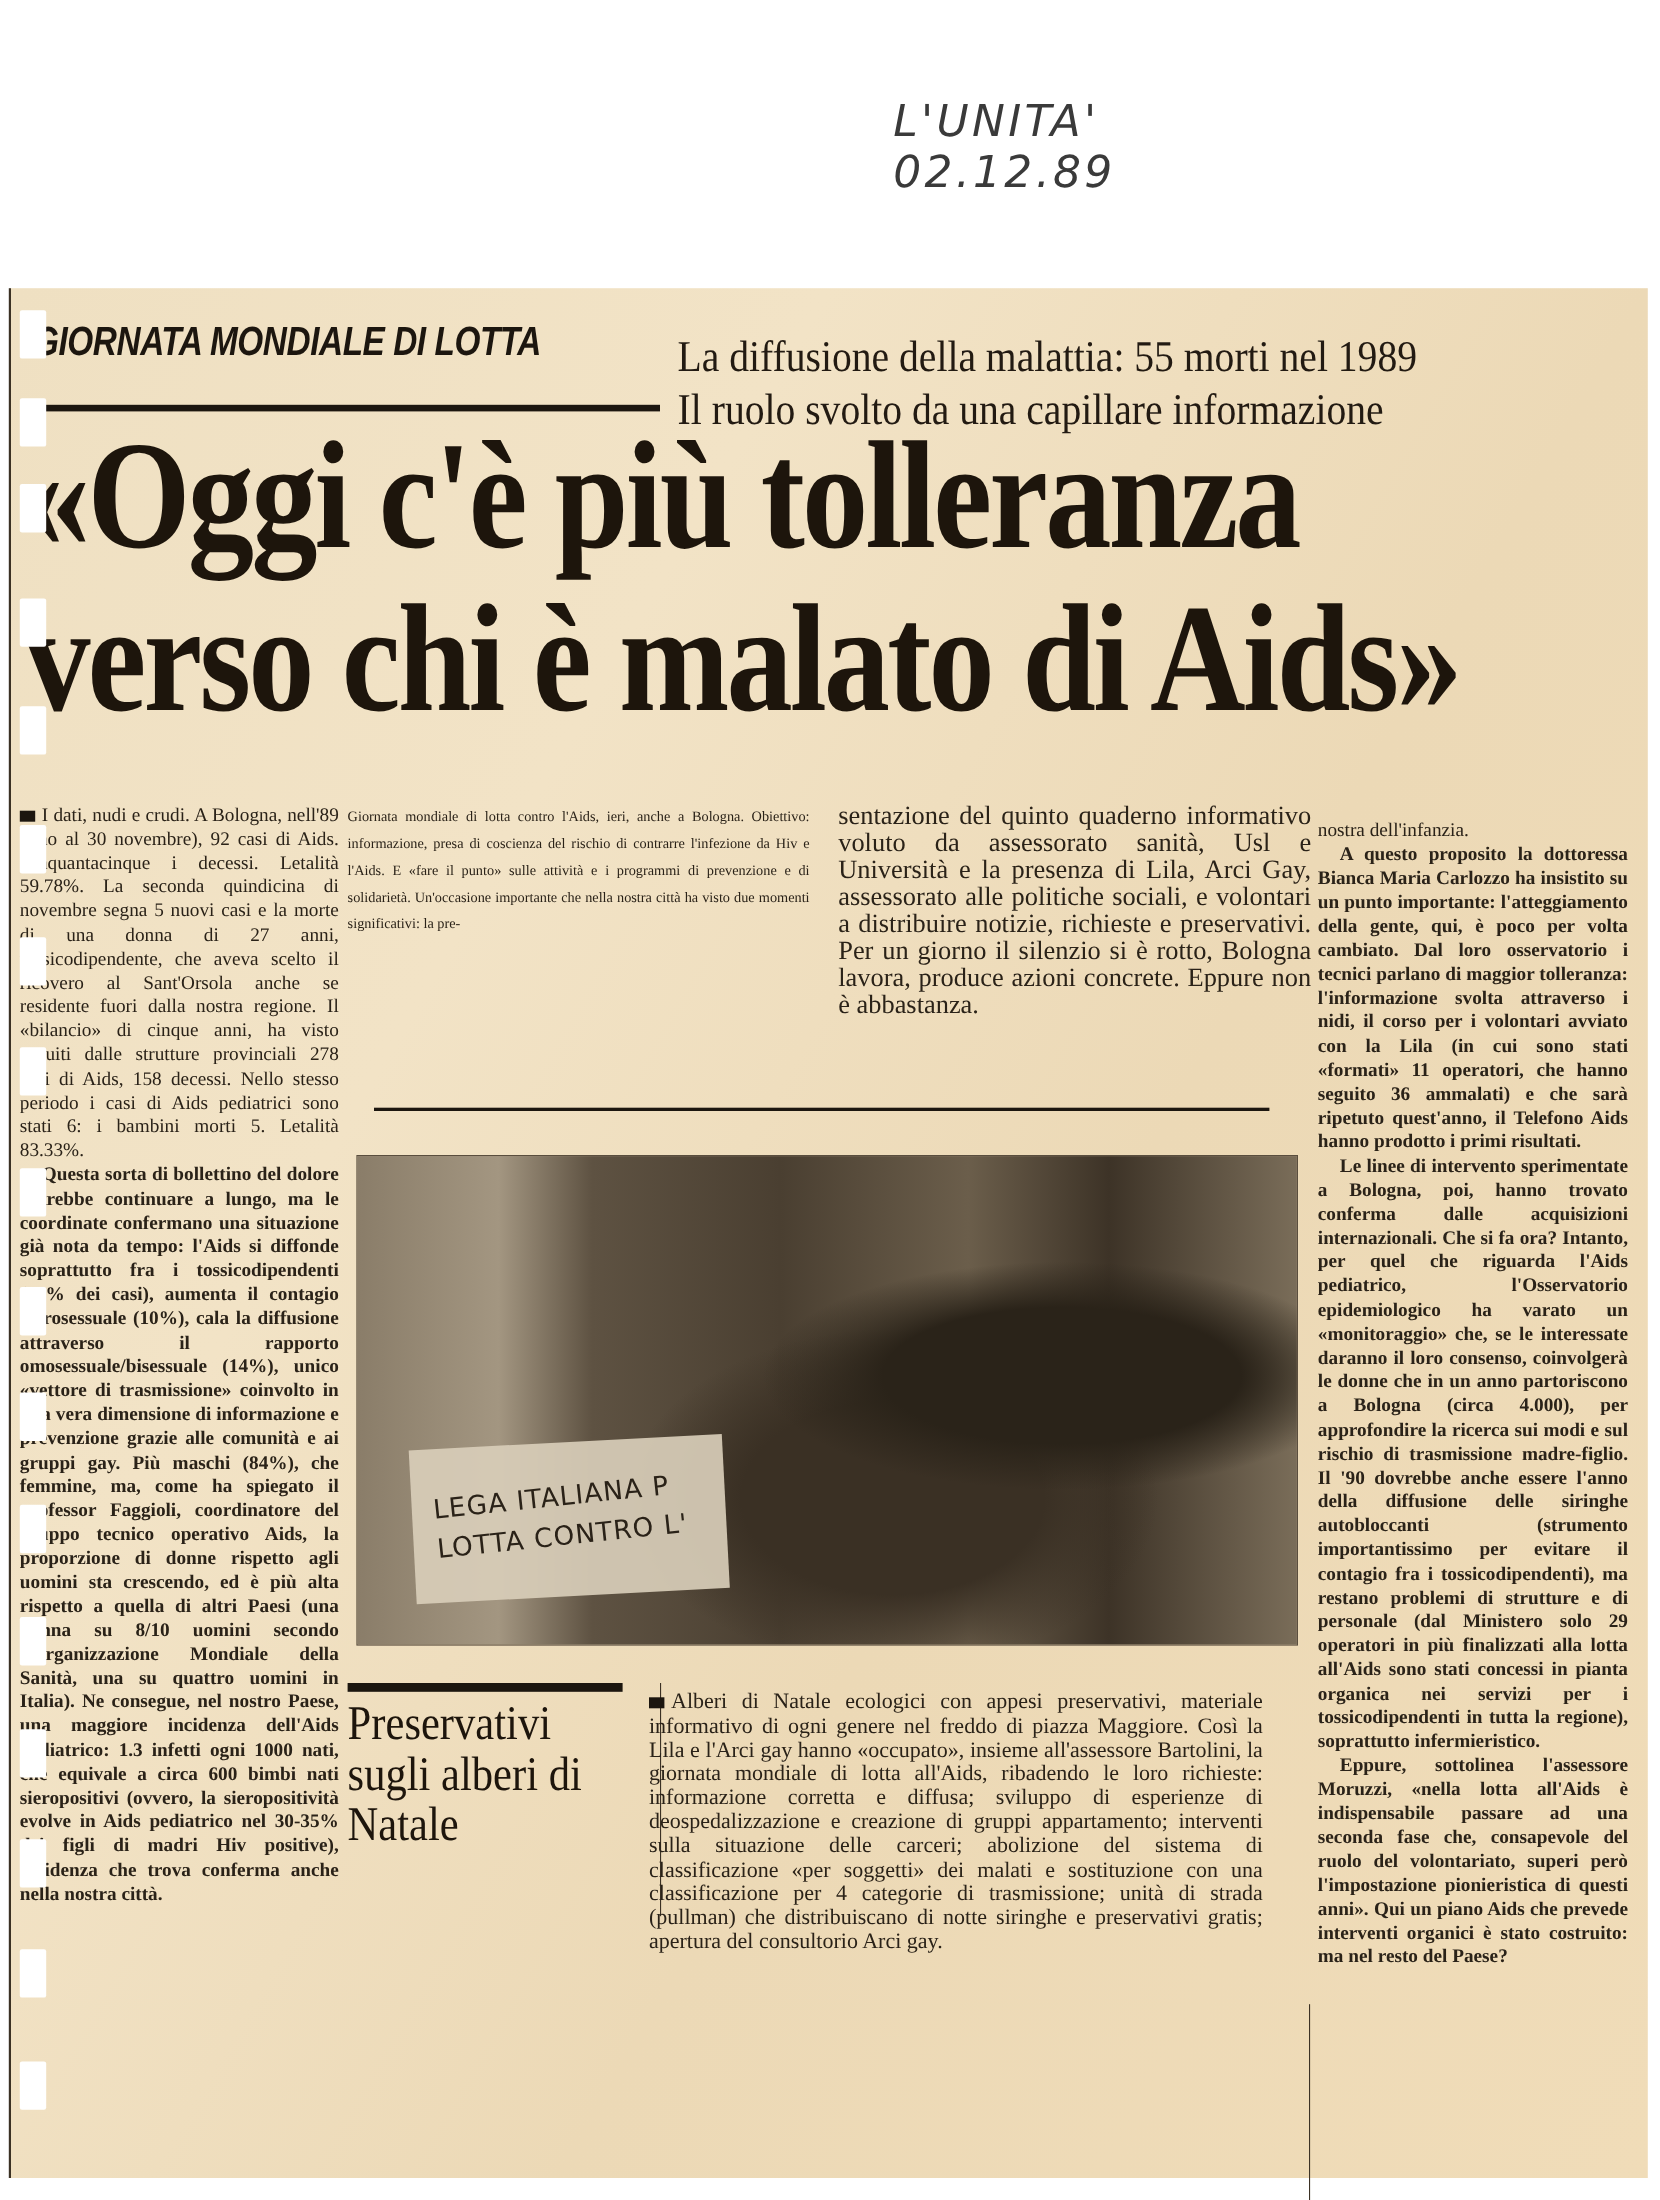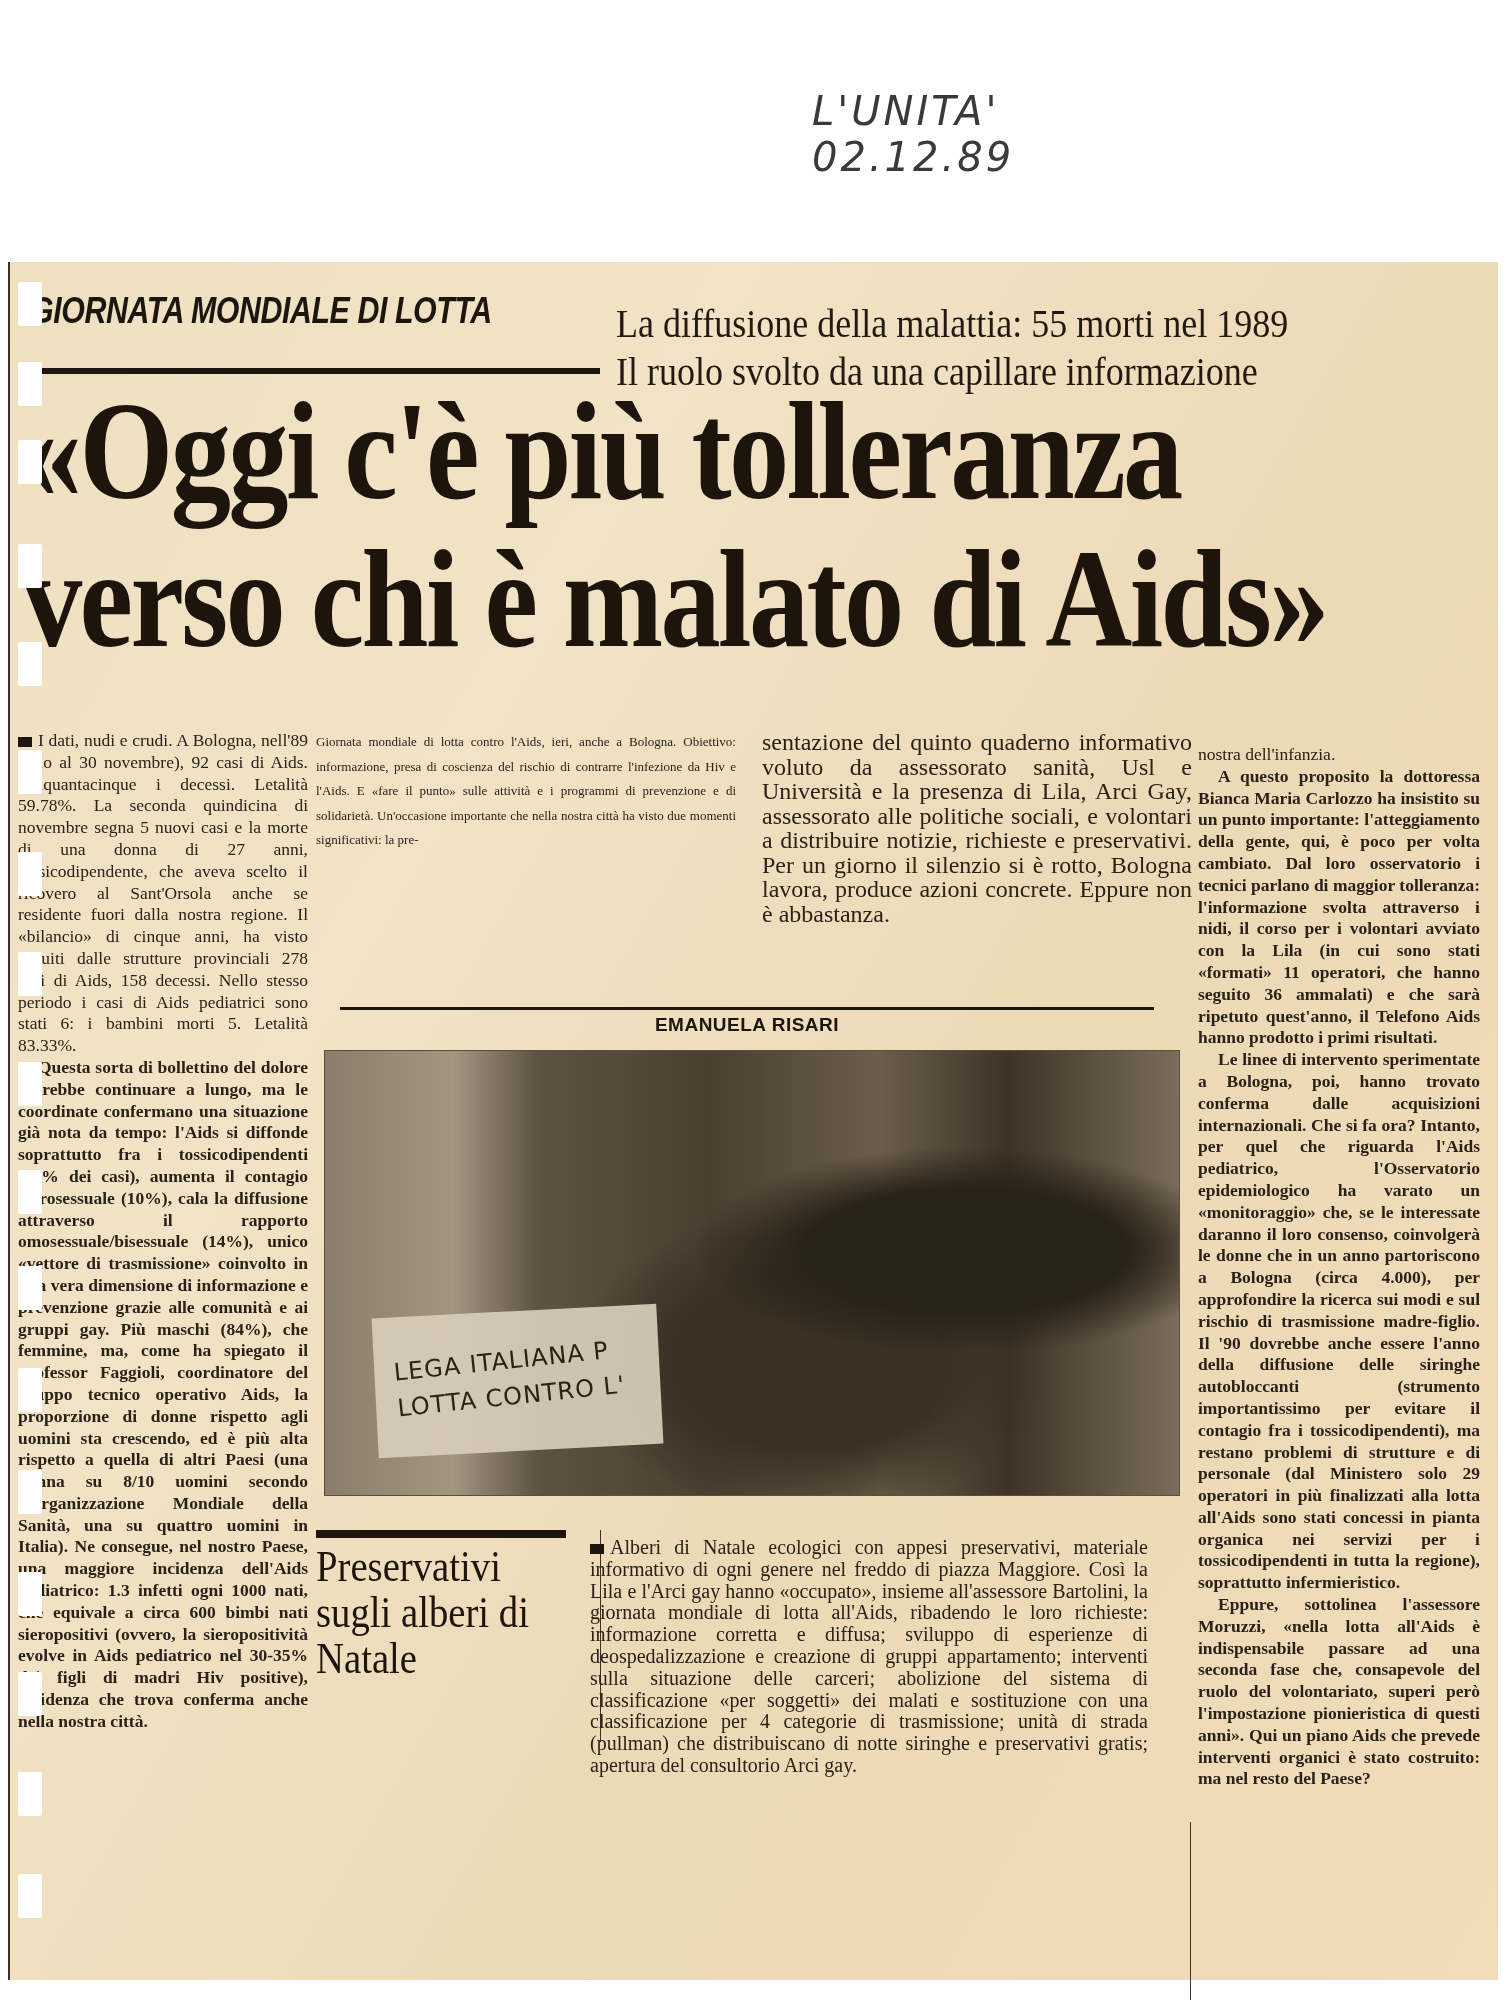--- a/index.html
+++ b/index.html
@@ -109,21 +109,20 @@
   <div class="col col3">sentazione del quinto quaderno informativo voluto da assessorato sanità, Usl e Università e la presenza di Lila, Arci Gay, assessorato alle politiche sociali, e volontari a distribuire notizie, richieste e preservativi. Per un giorno il silenzio si è rotto, Bologna lavora, produce azioni concrete. Eppure non è abbastanza.</div>
 
   <div class="col col4">
     <p>nostra dell'infanzia.</p>
     <p class="ind">A questo proposito la dottoressa Bianca Maria Carlozzo ha insistito su un punto importante: l'atteggiamento della gente, qui, è poco per volta cambiato. Dal loro osservatorio i tecnici parlano di maggior tolleranza: l'informazione svolta attraverso i nidi, il corso per i volontari avviato con la Lila (in cui sono stati «formati» 11 operatori, che hanno seguito 36 ammalati) e che sarà ripetuto quest'anno, il Telefono Aids hanno prodotto i primi risultati.</p>
     <p class="ind">Le linee di intervento sperimentate a Bologna, poi, hanno trovato conferma dalle acquisizioni internazionali. Che si fa ora? Intanto, per quel che riguarda l'Aids pediatrico, l'Osservatorio epidemiologico ha varato un «monitoraggio» che, se le interessate daranno il loro consenso, coinvolgerà le donne che in un anno partoriscono a Bologna (circa 4.000), per approfondire la ricerca sui modi e sul rischio di trasmissione madre-figlio. Il '90 dovrebbe anche essere l'anno della diffusione delle siringhe autobloccanti (strumento importantissimo per evitare il contagio fra i tossicodipendenti), ma restano problemi di strutture e di personale (dal Ministero solo 29 operatori in più finalizzati alla lotta all'Aids sono stati concessi in pianta organica nei servizi per i tossicodipendenti in tutta la regione), soprattutto infermieristico.</p>
     <p class="ind">Eppure, sottolinea l'assessore Moruzzi, «nella lotta all'Aids è indispensabile passare ad una seconda fase che, consapevole del ruolo del volontariato, superi però l'impostazione pionieristica di questi anni». Qui un piano Aids che prevede interventi organici è stato costruito: ma nel resto del Paese?</p>
   </div>
 
   <div class="byline-rule"></div>
-  <div class="byline">EMANUELA RISARI</div>
 
   <div class="photo">
     <div class="banner"></div>
     <div class="banner-text">
       <div>LEGA ITALIANA P</div>
       <div>LOTTA CONTRO L'</div>
     </div>
   </div>
 
   <div class="side-rule"></div>

